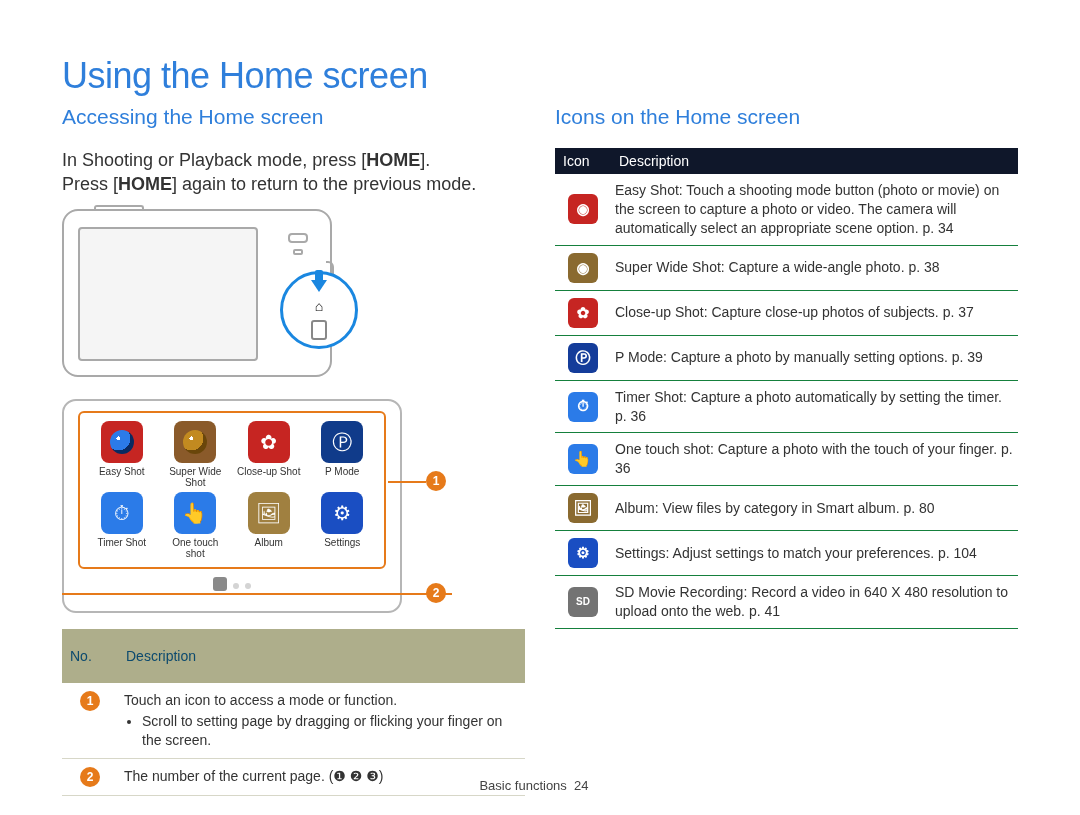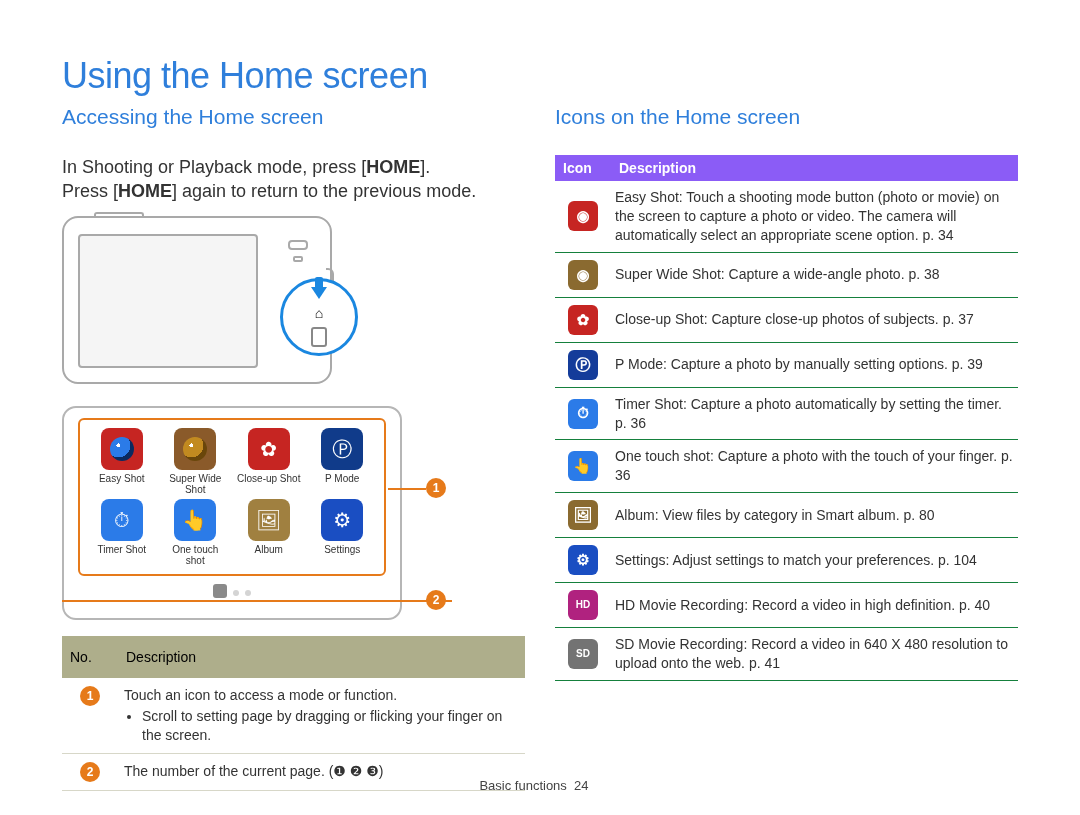--- a/index.html
+++ b/index.html
@@ -2,21 +2,21 @@
 <html><head>
 <meta charset="utf-8">
 <style>
   * { box-sizing: border-box; margin: 0; padding: 0; }
   html, body { width: 1080px; height: 815px; background: #fff; font-family: "Helvetica Neue", Arial, sans-serif; font-weight: 300; color: #333; }
   .page { padding: 55px 62px 0 62px; position: relative; height: 100%; }
   h1 { font-size: 36px; font-weight: 300; color: #2f7fdb; letter-spacing: -0.5px; margin-bottom: 8px; }
   .intro { font-size: 14.5px; color: #333; margin-bottom: 28px; }
   .columns { display: flex; gap: 30px; }
   .col { flex: 1; min-width: 0; }
-  h2 { font-size: 21px; font-weight: 400; color: #2f7fdb; margin-bottom: 26px; }
+  h2 { font-size: 21px; font-weight: 400; color: #2f7fdb; margin-bottom: 19px; }
   .para { font-size: 18px; line-height: 1.35; }
   .para b { font-weight: 700; }
 
   
   .camera-fig { margin-top: 12px; margin-bottom: 18px; position: relative; display:inline-block;}
   .camera-body { width: 270px; height: 168px; border: 2px solid #a9a9a9; border-radius: 16px; background: #fff; position: relative; }
   .camera-top { position:absolute; top:-6px; left:30px; width:50px; height:6px; border:2px solid #a9a9a9; border-bottom:none; border-radius:3px 3px 0 0;}
   .camera-screen { position:absolute; left:14px; top:16px; width:180px; height:134px; border:2px solid #a9a9a9; border-radius:4px; background:#f5f5f5;}
   .lens-bump { position:absolute; right:-4px; top:50px; width:8px; height:68px; border:2px solid #a9a9a9; border-left:none; border-radius:0 6px 6px 0;}
   .btn-cluster { position:absolute; right:22px; top:22px; display:flex; flex-direction:column; gap:6px; align-items:center;}
@@ -43,29 +43,29 @@
   .pagedots span{ display:inline-block; width:14px; height:14px; border-radius:3px; background:#8a8a8a; margin:0 3px;}
   .pagedots .light{ background:#d4d4d4; border-radius:50%; width:6px;height:6px; vertical-align:middle;}
   .dotsbar{ position:absolute; left:-2px; right:-52px; bottom:16px; height:2px; background:#e67a1a;}
   .no-badge{ width:20px;height:20px;border-radius:50%;background:#e67a1a;color:#fff;font-size:12px;display:inline-flex;align-items:center;justify-content:center;font-weight:600;}
   .call1{ position:absolute; right:-46px; top:70px;}
   .call2{ position:absolute; right:-46px; bottom:8px;}
   .cline1{ position:absolute; right:-26px; top:80px; width:38px; height:2px; background:#e67a1a;}
 
   
   table.desc { width:100%; border-collapse:collapse; margin-top:16px; font-size:14px;}
-  table.desc thead th{ background:#aeae8b; color:#000000; text-align:left; font-weight:400; padding:13px 8px; font-size:14px;}
+  table.desc thead th{ background:#aeae8b; color:#0c4a6e; text-align:left; font-weight:400; padding:19px 8px; font-size:14px;}
   table.desc thead th:first-child{ width:56px;}
   table.desc td{ padding:8px 6px; vertical-align:top; border-bottom:1px solid #d7d7c8; line-height:1.35;}
   td.center{ text-align:center; vertical-align:middle;}
   ul.b{ list-style:disc; padding-left:18px; margin-top:3px;}
 
   
   table.icons { width:100%; border-collapse:collapse; font-size:14px;}
-  table.icons thead th{ background:#8b5cf6; color:#fff; text-align:left; font-weight:700; padding:5px 8px;}
+  table.icons thead th{ background:#0f172a; color:#fff; text-align:left; font-weight:400; padding:5px 8px;}
   table.icons thead th:first-child{ width:56px;}
   table.icons td{ padding:7px 4px; vertical-align:middle; border-bottom:1px solid #15803d; line-height:1.35;}
   .ticon{ width:30px;height:30px;border-radius:6px;display:inline-flex;align-items:center;justify-content:center;color:#fff;font-size:15px;font-weight:700;}
   .ticon.red{background:#c62522;} .ticon.lblue{background:#2b7be8;} .ticon.dblue{background:#143c9a;}
   .ticon.olive{background:#8a6a30;} .ticon.blue{background:#1a4ec2;} .ticon.pink{background:#b0227f;}
   .ticon.purple{background:#737373;}
 
   .footer{ position:absolute; bottom:22px; left:0; right:12px; text-align:center; font-size:13px; color:#444;}
   .footer .pg{ font-weight:400;}
 </style>
@@ -208,26 +208,20 @@
             </tr>
             <tr>
               <td class="center"><span class="ticon olive">🖼</span></td>
               <td><b>Album</b>: View files by category in Smart album. p. 80</td>
             </tr>
             <tr>
               <td class="center"><span class="ticon blue">⚙</span></td>
               <td><b>Settings</b>: Adjust settings to match your preferences. p. 104</td>
             </tr>
             <tr>
-              <td class="center"><span class="ticon pink">
-                  <span style="font-size:10px;">HD</span>
-                </span></td>
-              <td><b>HD Movie Recording</b>: Record a video in high definition. p. 40</td>
-            </tr>
-            <tr>
               <td class="center"><span class="ticon purple">
                   <span style="font-size:10px;">SD</span>
                 </span></td>
               <td><b>SD Movie Recording</b>: Record a video in 640 X 480 resolution to upload onto the web. p. 41</td>
             </tr>
           </tbody>
       </table>
     </div>
   </div>
 

